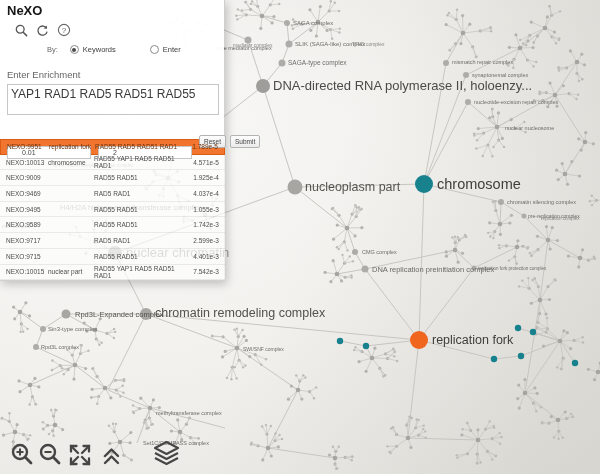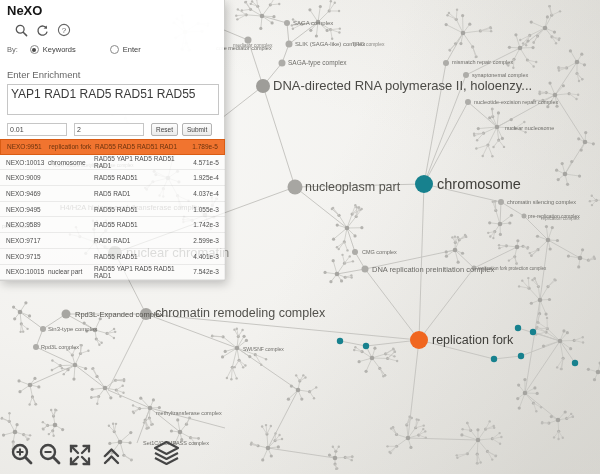--- a/index.html
+++ b/index.html
@@ -16,29 +16,29 @@
   .panel{
     position:absolute;left:0;top:0;width:225px;box-sizing:border-box;
     border:1px solid rgba(0,0,0,.14);border-left:none;border-top:none;
     box-shadow:2px 3px 9px rgba(0,0,0,.22);
   }
   .panel-top{background:rgba(255,255,255,.95);padding:3px 7px 0 7px;height:139px;box-sizing:border-box;}
   .app-title{font-size:13px;font-weight:bold;color:#161616;margin:0 0 5px 0;}
   .search-row{display:flex;align-items:center;}
   .search-input{width:134px;height:13px;font-size:7.5px;border:1px solid #c6c6c6;padding:1px 4px;color:#666;outline:none;box-sizing:content-box;font-family:"Liberation Sans",sans-serif;}
   .p-icon{margin-left:8px;cursor:pointer;flex:none;display:block;}
-  .by-row{display:flex;align-items:center;font-size:7.5px;color:#666;margin-top:8px;}
+  .by-row{display:flex;align-items:center;font-size:7.5px;color:#666;margin-top:8px;margin-left:40px;}
   .by-label{margin-right:12px;}
   .radio-group{display:flex;align-items:center;margin-right:34px;color:#3c3c3c;}
   .radio{width:7px;height:7px;border:1px solid #8a8a8a;border-radius:50%;margin-right:4px;position:relative;background:#fff;}
   .radio.checked::after{content:"";position:absolute;left:1.5px;top:1.5px;width:4px;height:4px;border-radius:50%;background:#4a4a4a;}
   .te-head{font-size:9.5px;color:#666;margin:15px 0 4px 0;}
   .gene-query{width:204px;height:25px;font-size:12px;color:#3a3a3a;border:1px solid #c6c6c6;resize:none;padding:2px 3px;outline:none;font-family:"Liberation Sans",sans-serif;}
   .controls{display:flex;align-items:center;margin-top:4px;}
-  .num-input{height:11px;font-size:7px;color:#444;border:1px solid #c6c6c6;padding:0 2px;outline:none;font-family:"Liberation Sans",sans-serif;}
+  .num-input{height:11px;font-size:7px;color:#444;border:1px solid #c6c6c6;padding:0 14px;outline:none;font-family:"Liberation Sans",sans-serif;margin-top:23px;}
   .num1{width:54px;margin-right:7px;}
   .num2{width:64px;margin-right:7px;}
   .btn{font-size:6.5px;color:#444;border:1px solid #b3b3b3;border-radius:2px;background:linear-gradient(#fdfdfd,#ebebeb);padding:2px 4px;margin-right:4px;cursor:pointer;font-family:"Liberation Sans",sans-serif;}
   
   .results{width:225px;}
   .row{display:flex;align-items:center;height:15.7px;box-sizing:border-box;padding:0 6px;
        background:rgba(255,255,255,.66);border-bottom:1px solid rgba(0,0,0,.07);
        font-size:6.5px;color:#4d4d4d;cursor:pointer;}
   .row.hl{background:#f1742f;border:1px solid #d95c14;color:#6b330e;}
   .col-id{width:42px;flex:none;}

